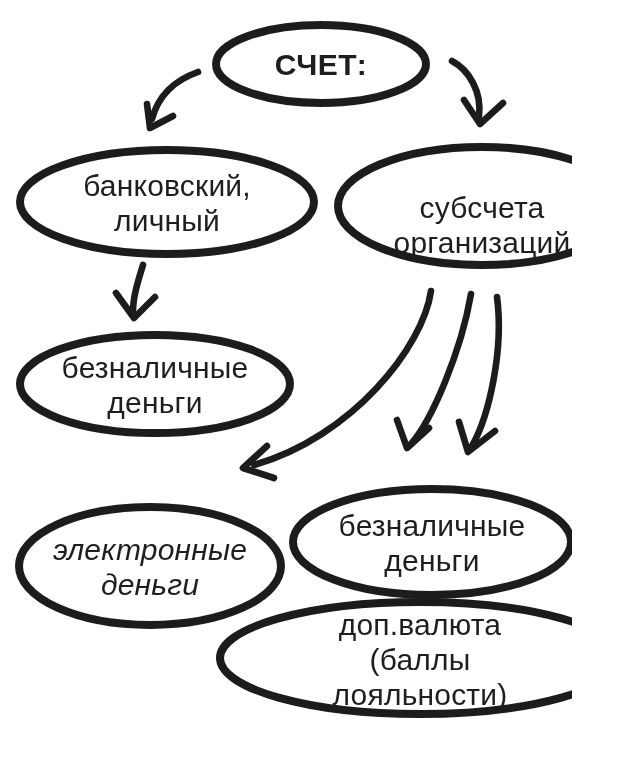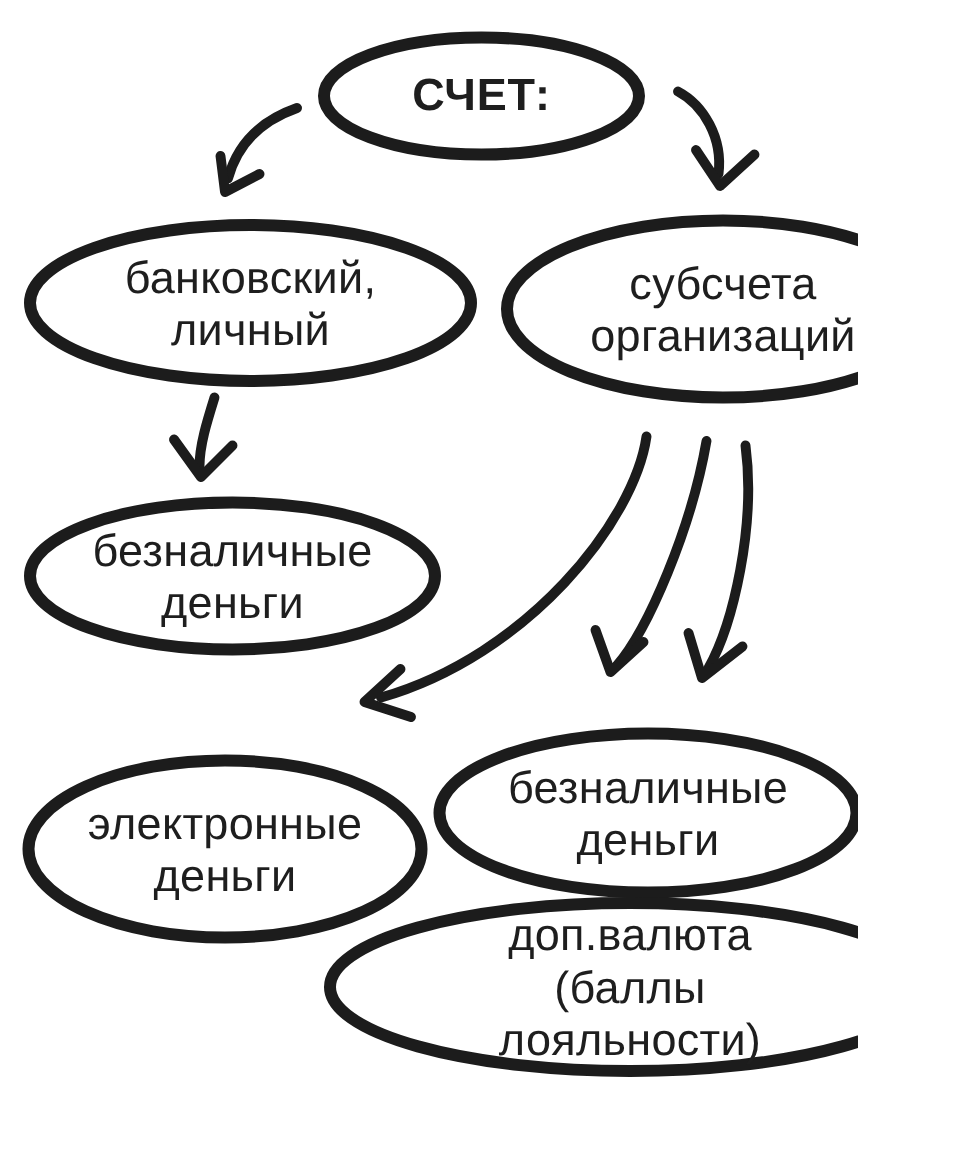--- a/index.html
+++ b/index.html
@@ -89,27 +89,27 @@
     <ellipse class="node-ellipse" cx="150" cy="566" rx="131" ry="59"></ellipse>
     <ellipse class="node-ellipse" cx="432" cy="542" rx="139" ry="53"></ellipse>
     <ellipse class="node-ellipse" cx="420" cy="658" rx="200" ry="56"></ellipse>
   </svg>
 
   <div class="node-label bold" style="left:321px; top:64px;">СЧЕТ:</div>
 
   <div class="node-label" style="left:167px; top:203px;">банковский,
 личный</div>
 
-  <div class="node-label" style="left:482px; top:207px;text-align:center;">субсчета
+  <div class="node-label" style="left:482px; top:225px;text-align:center;">субсчета
 организаций</div>
 
   <div class="node-label" style="left:155px; top:385px;">безналичные
 деньги</div>
 
-  <div class="node-label" style="left:150px; top:567px;">электронные
+  <div class="node-label" style="left:150px; top:567px;font-style:italic;">электронные
 деньги</div>
 
   <div class="node-label" style="left:432px; top:543px;">безналичные
 деньги</div>
 
   <div class="node-label" style="left:420px; top:659px;text-align:center;">доп.валюта
 (баллы лояльности)</div>
 
 </div>
 

